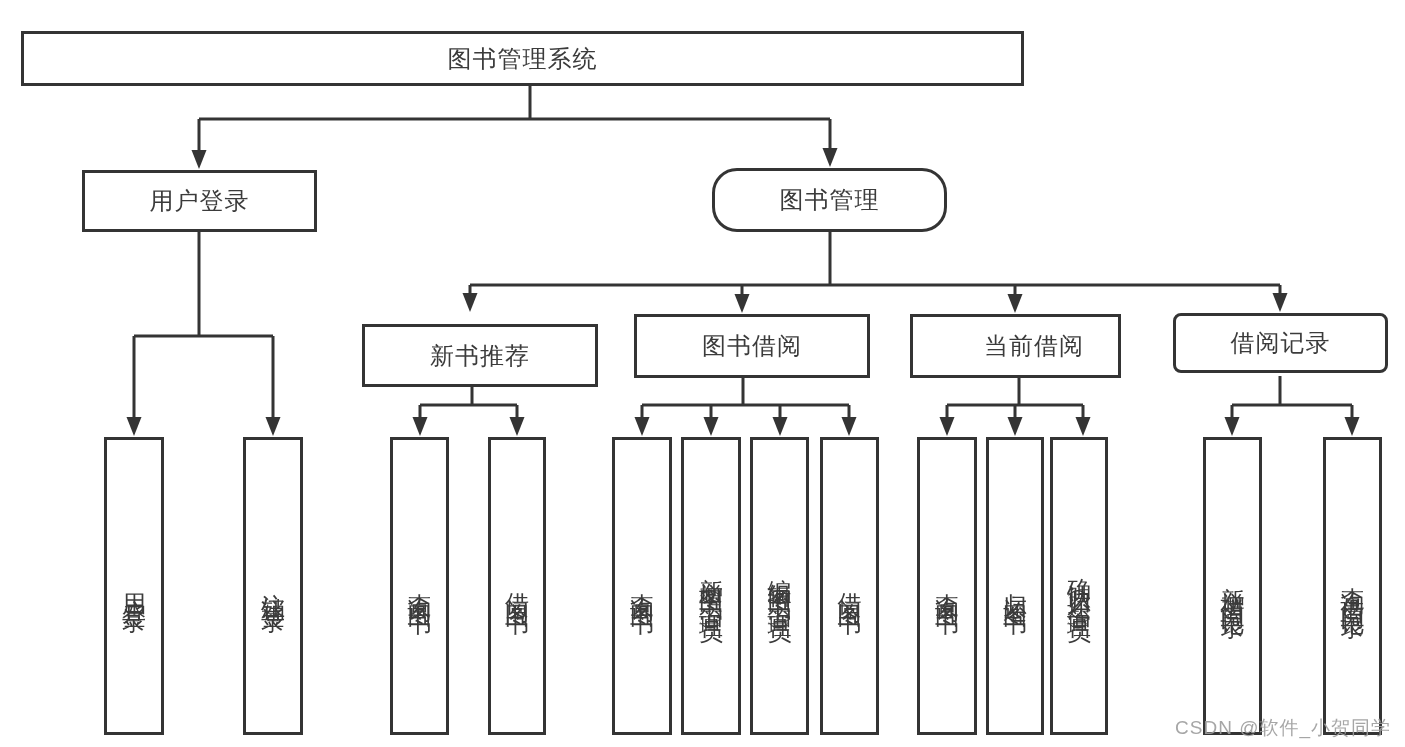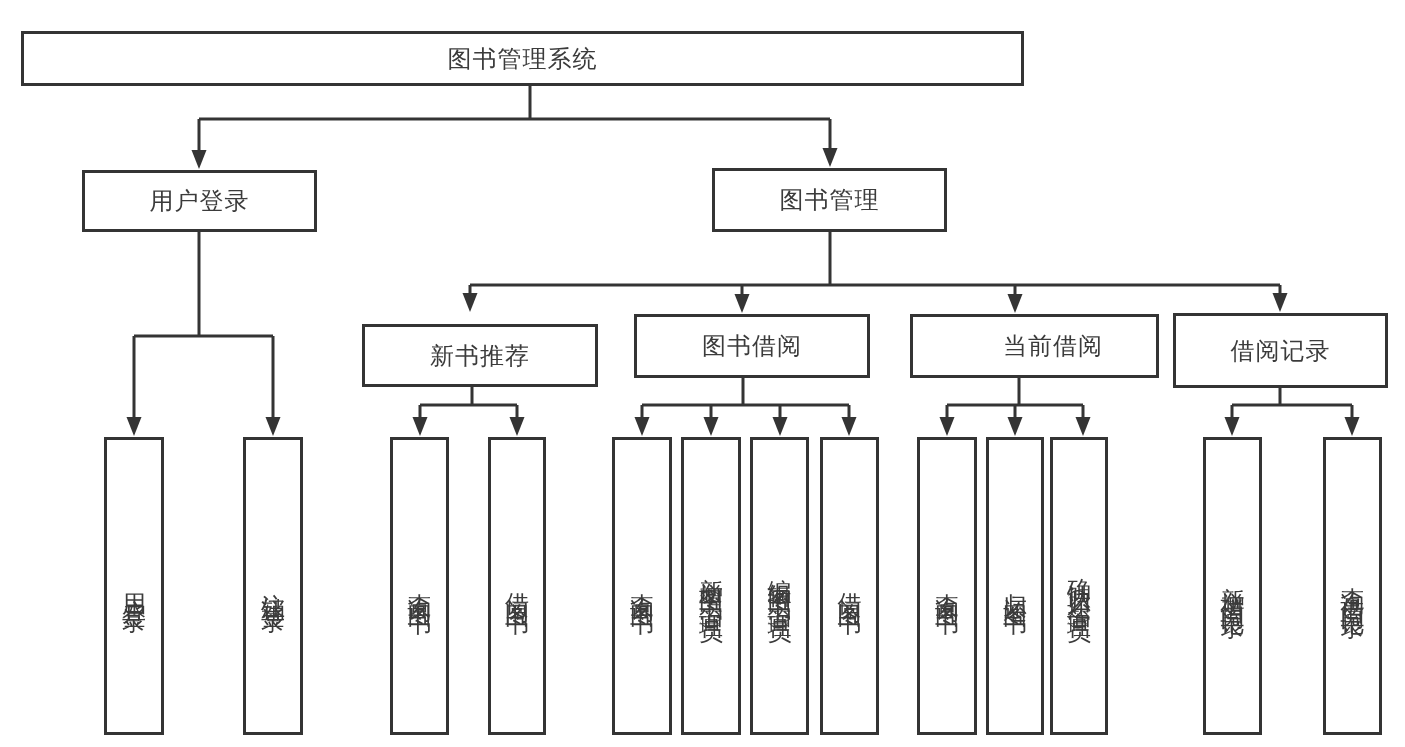--- a/index.html
+++ b/index.html
@@ -79,26 +79,26 @@
     <polygon class="head" points="1075.5,417 1090.5,417 1083,436"></polygon>
 
     <path class="wire" d="M1280 376 V405 M1232 405 H1352 M1232 405 V418 M1352 405 V418"></path>
     <polygon class="head" points="1224.5,417 1239.5,417 1232,436"></polygon>
     <polygon class="head" points="1344.5,417 1359.5,417 1352,436"></polygon>
   </svg>
 
   <div class="box hbox" style="left:21px;top:13px;width:1003px;height:55px;margin-top:18px;">图书管理系统</div>
 
   <div class="box hbox" style="left:82px;top:170px;width:235px;height:62px;">用户登录</div>
-  <div class="box hbox" style="left:712px;top:168px;width:235px;height:64px;">图书管理</div>
+  <div class="box hbox" style="left:712px;top:168px;width:235px;height:64px;border-radius:25px;">图书管理</div>
 
   <div class="box hbox" style="left:362px;top:324px;width:236px;height:63px;">新书推荐</div>
   <div class="box hbox" style="left:634px;top:314px;width:236px;height:64px;">图书借阅</div>
-  <div class="box hbox" style="left:910px;top:314px;width:249px;height:64px;padding-left:37px;">当前借阅</div>
-  <div class="box hbox" style="left:1173px;top:313px;width:215px;height:75px;">借阅记录</div>
+  <div class="box hbox" style="left:910px;top:314px;width:211px;height:64px;padding-left:37px;">当前借阅</div>
+  <div class="box hbox" style="left:1173px;top:313px;width:215px;height:60px;border-radius:8px;">借阅记录</div>
 
   <div class="box vbox" style="left:104px;top:437px;width:60px;height:298px;">
     <span>用户登录</span>
   </div>
   <div class="box vbox" style="left:243px;top:437px;width:60px;height:298px;">
     <span>注销登录</span>
   </div>
 
   <div class="box vbox" style="left:390px;top:437px;width:59px;height:298px;">
     <span>查询图书</span>
@@ -130,13 +130,14 @@
     <span>确认归还（管理员）</span>
   </div>
 
   <div class="box vbox" style="left:1203px;top:437px;width:59px;height:298px;">
     <span>新增借阅记录</span>
   </div>
   <div class="box vbox" style="left:1323px;top:437px;width:59px;height:298px;">
     <span>查询借阅记录</span>
   </div>
 
+  <div id="watermark">CSDN @软件_小贺同学</div>
 </div>
 
 </body></html>

